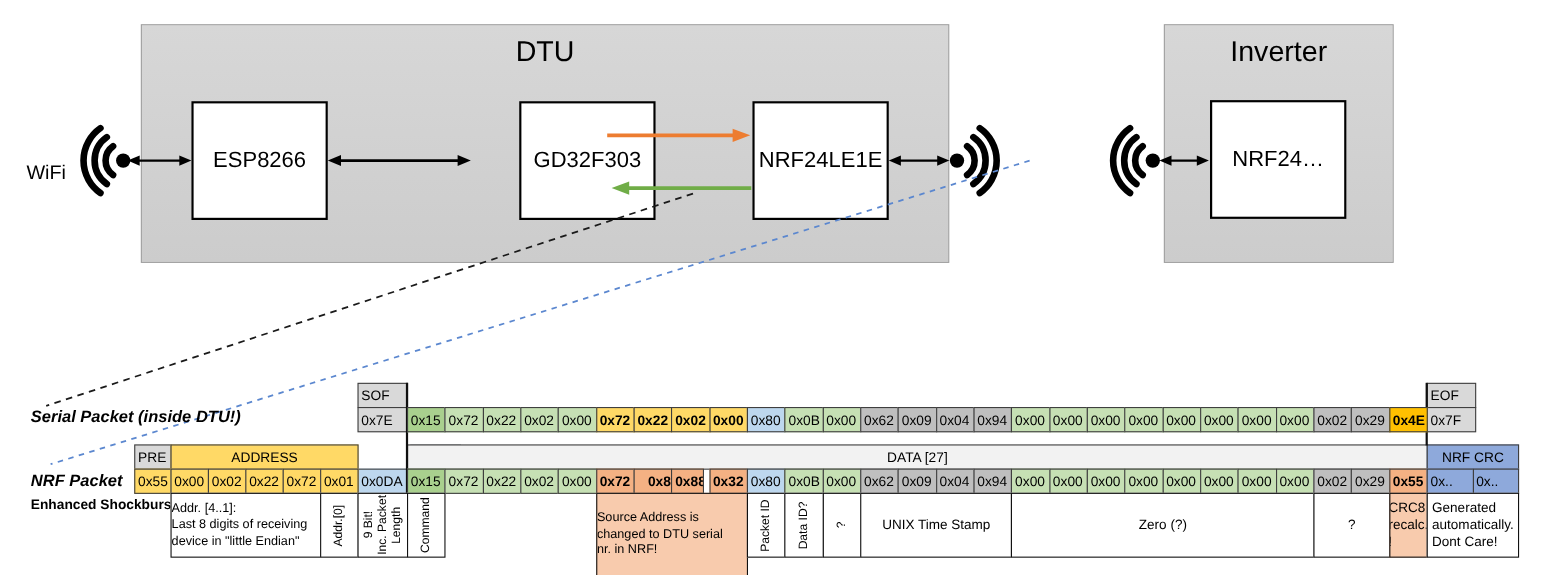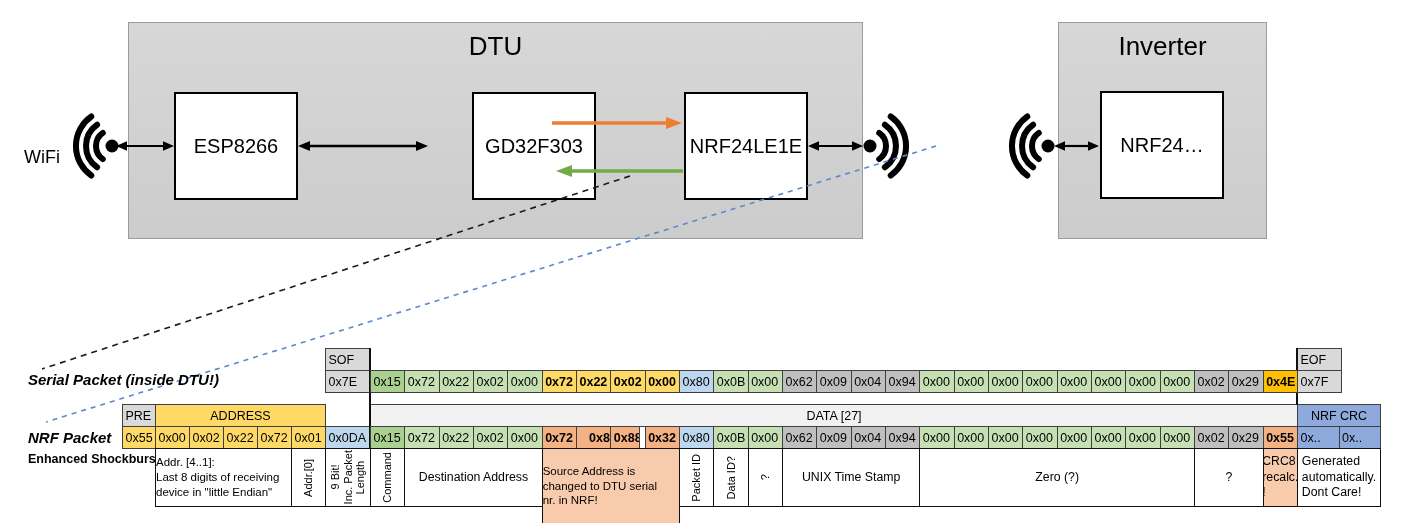--- a/index.html
+++ b/index.html
@@ -196,21 +196,20 @@
     <div class="cell" style="left: 1297px; top: 426px; width: 42.5px; height: 23px; background: rgb(142, 169, 219);">0x..</div>
     <div class="cell" style="left: 1338.5px; top: 426px; width: 42.5px; height: 23px; background: rgb(142, 169, 219);">0x..</div>
     <div class="cell ann left" style="left: 155px; top: 448px; width: 137px; height: 59px; background: rgb(255, 255, 255);">Addr. [4..1]:
 Last 8 digits of receiving
 device in "little Endian"</div>
     <div class="cell center ann" style="left: 291px; top: 448px; width: 35px; height: 59px; background: rgb(255, 255, 255);"><span class="vtext">Addr.[0]</span></div>
     <div class="cell center ann" style="left: 325px; top: 448px; width: 46px; height: 59px; background: rgb(255, 255, 255);"><span class="vtext">9 Bit!
 Inc. Packet
 Length</span></div>
     <div class="cell center ann" style="left: 370px; top: 448px; width: 35.3333px; height: 59px; background: rgb(255, 255, 255);"><span class="vtext">Command</span></div>
-    <div class="cell center ann" style="left: 404.333px; top: 448px; width: 138.333px; height: 59px; background: rgb(255, 255, 255);">Destination Address</div>
     <div class="cell ann left" style="left: 541.667px; top: 448px; width: 138.333px; height: 76px; background: rgb(248, 203, 173);">Source Address is
 changed to DTU serial
 nr. in NRF!</div>
     <div class="cell center ann" style="left: 679px; top: 448px; width: 35.3333px; height: 59px; background: rgb(255, 255, 255);"><span class="vtext">Packet ID</span></div>
     <div class="cell center ann" style="left: 713.333px; top: 448px; width: 35.3333px; height: 59px; background: rgb(255, 255, 255);"><span class="vtext">Data ID?</span></div>
     <div class="cell center ann" style="left: 747.667px; top: 448px; width: 35.3333px; height: 59px; background: rgb(255, 255, 255);"><span class="vtext">?</span></div>
     <div class="cell center ann" style="left: 782px; top: 448px; width: 138.333px; height: 59px; background: rgb(255, 255, 255);">UNIX Time Stamp</div>
     <div class="cell center ann" style="left: 919.333px; top: 448px; width: 275.667px; height: 59px; background: rgb(255, 255, 255);">Zero (?)</div>
     <div class="cell center ann" style="left: 1194px; top: 448px; width: 69.6667px; height: 59px; background: rgb(255, 255, 255);">?</div>
     <div class="cell center ann" style="left: 1262.67px; top: 448px; width: 35.3333px; height: 59px; background: rgb(248, 203, 173);">CRC8

